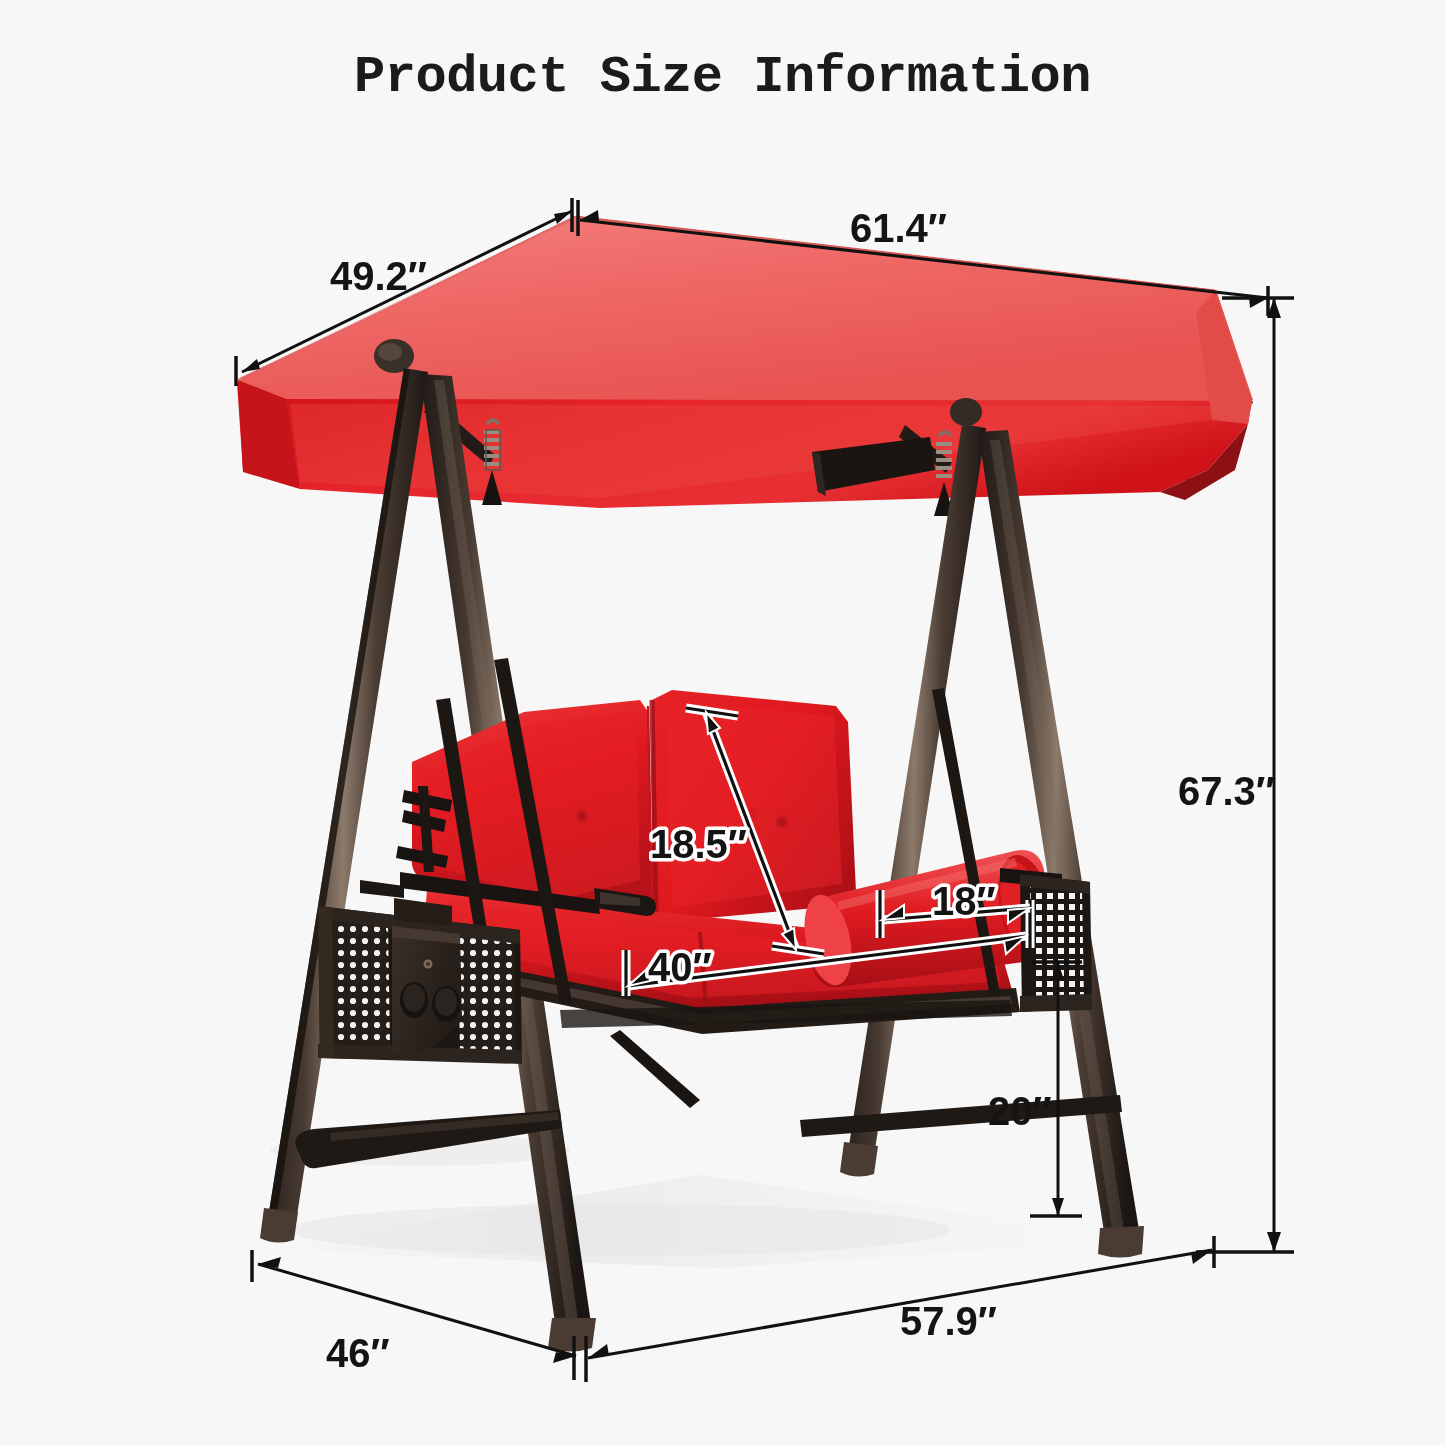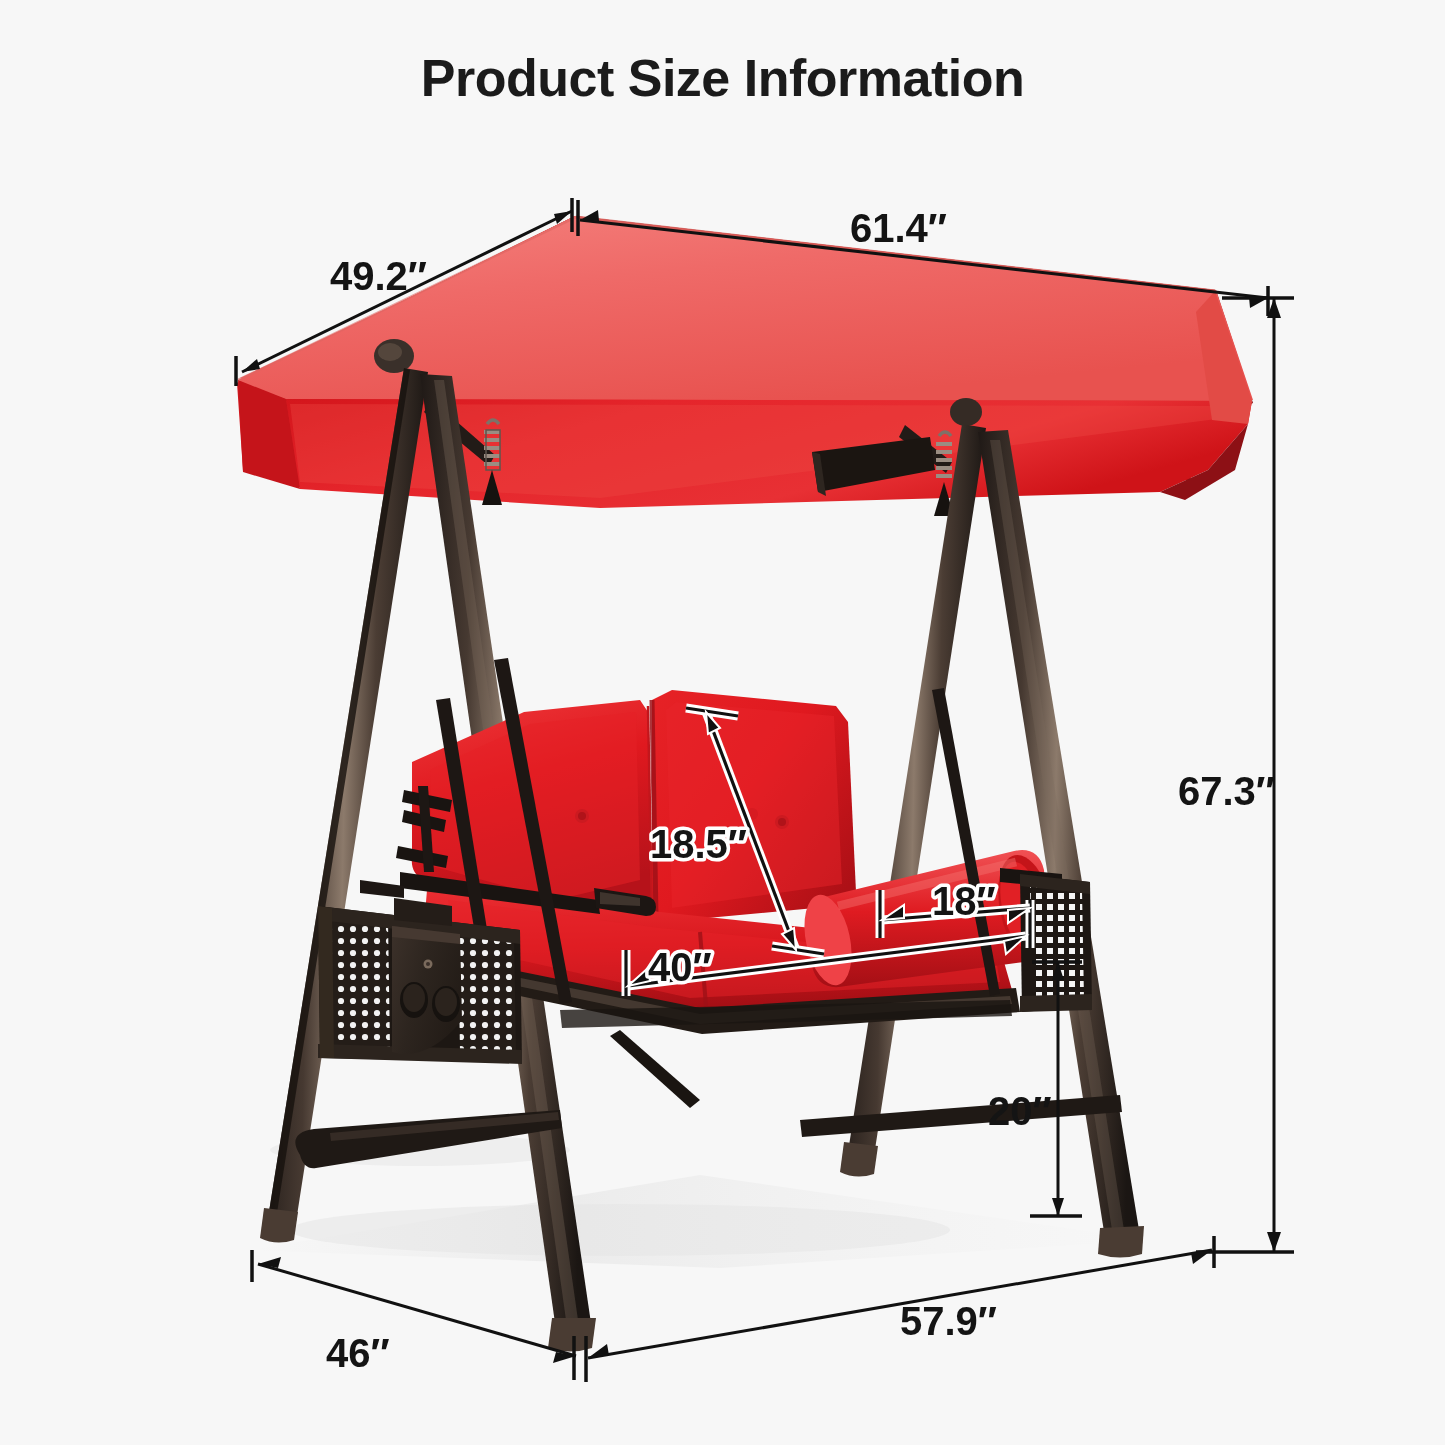--- a/index.html
+++ b/index.html
@@ -11,21 +11,21 @@
     position:relative;
   }
   #stage{position:absolute;inset:0;width:1445px;height:1445px;}
   #title{
     position:absolute;left:0;top:48px;width:1445px;
     text-align:center;
     font-size:52px;
     font-weight:700;
     letter-spacing:-0.5px;
     color:#1b1b1b;
-    font-family:Liberation Sans, sans-serif;
+    font-family:Liberation Mono, monospace;
   }
   svg{position:absolute;left:0;top:0;}
   .dimtext{
     font-family:"Liberation Sans","DejaVu Sans",sans-serif;
     font-weight:700;
     fill:#141414;
     font-size:40px;
   }
   .onimg{
     paint-order:stroke fill;

